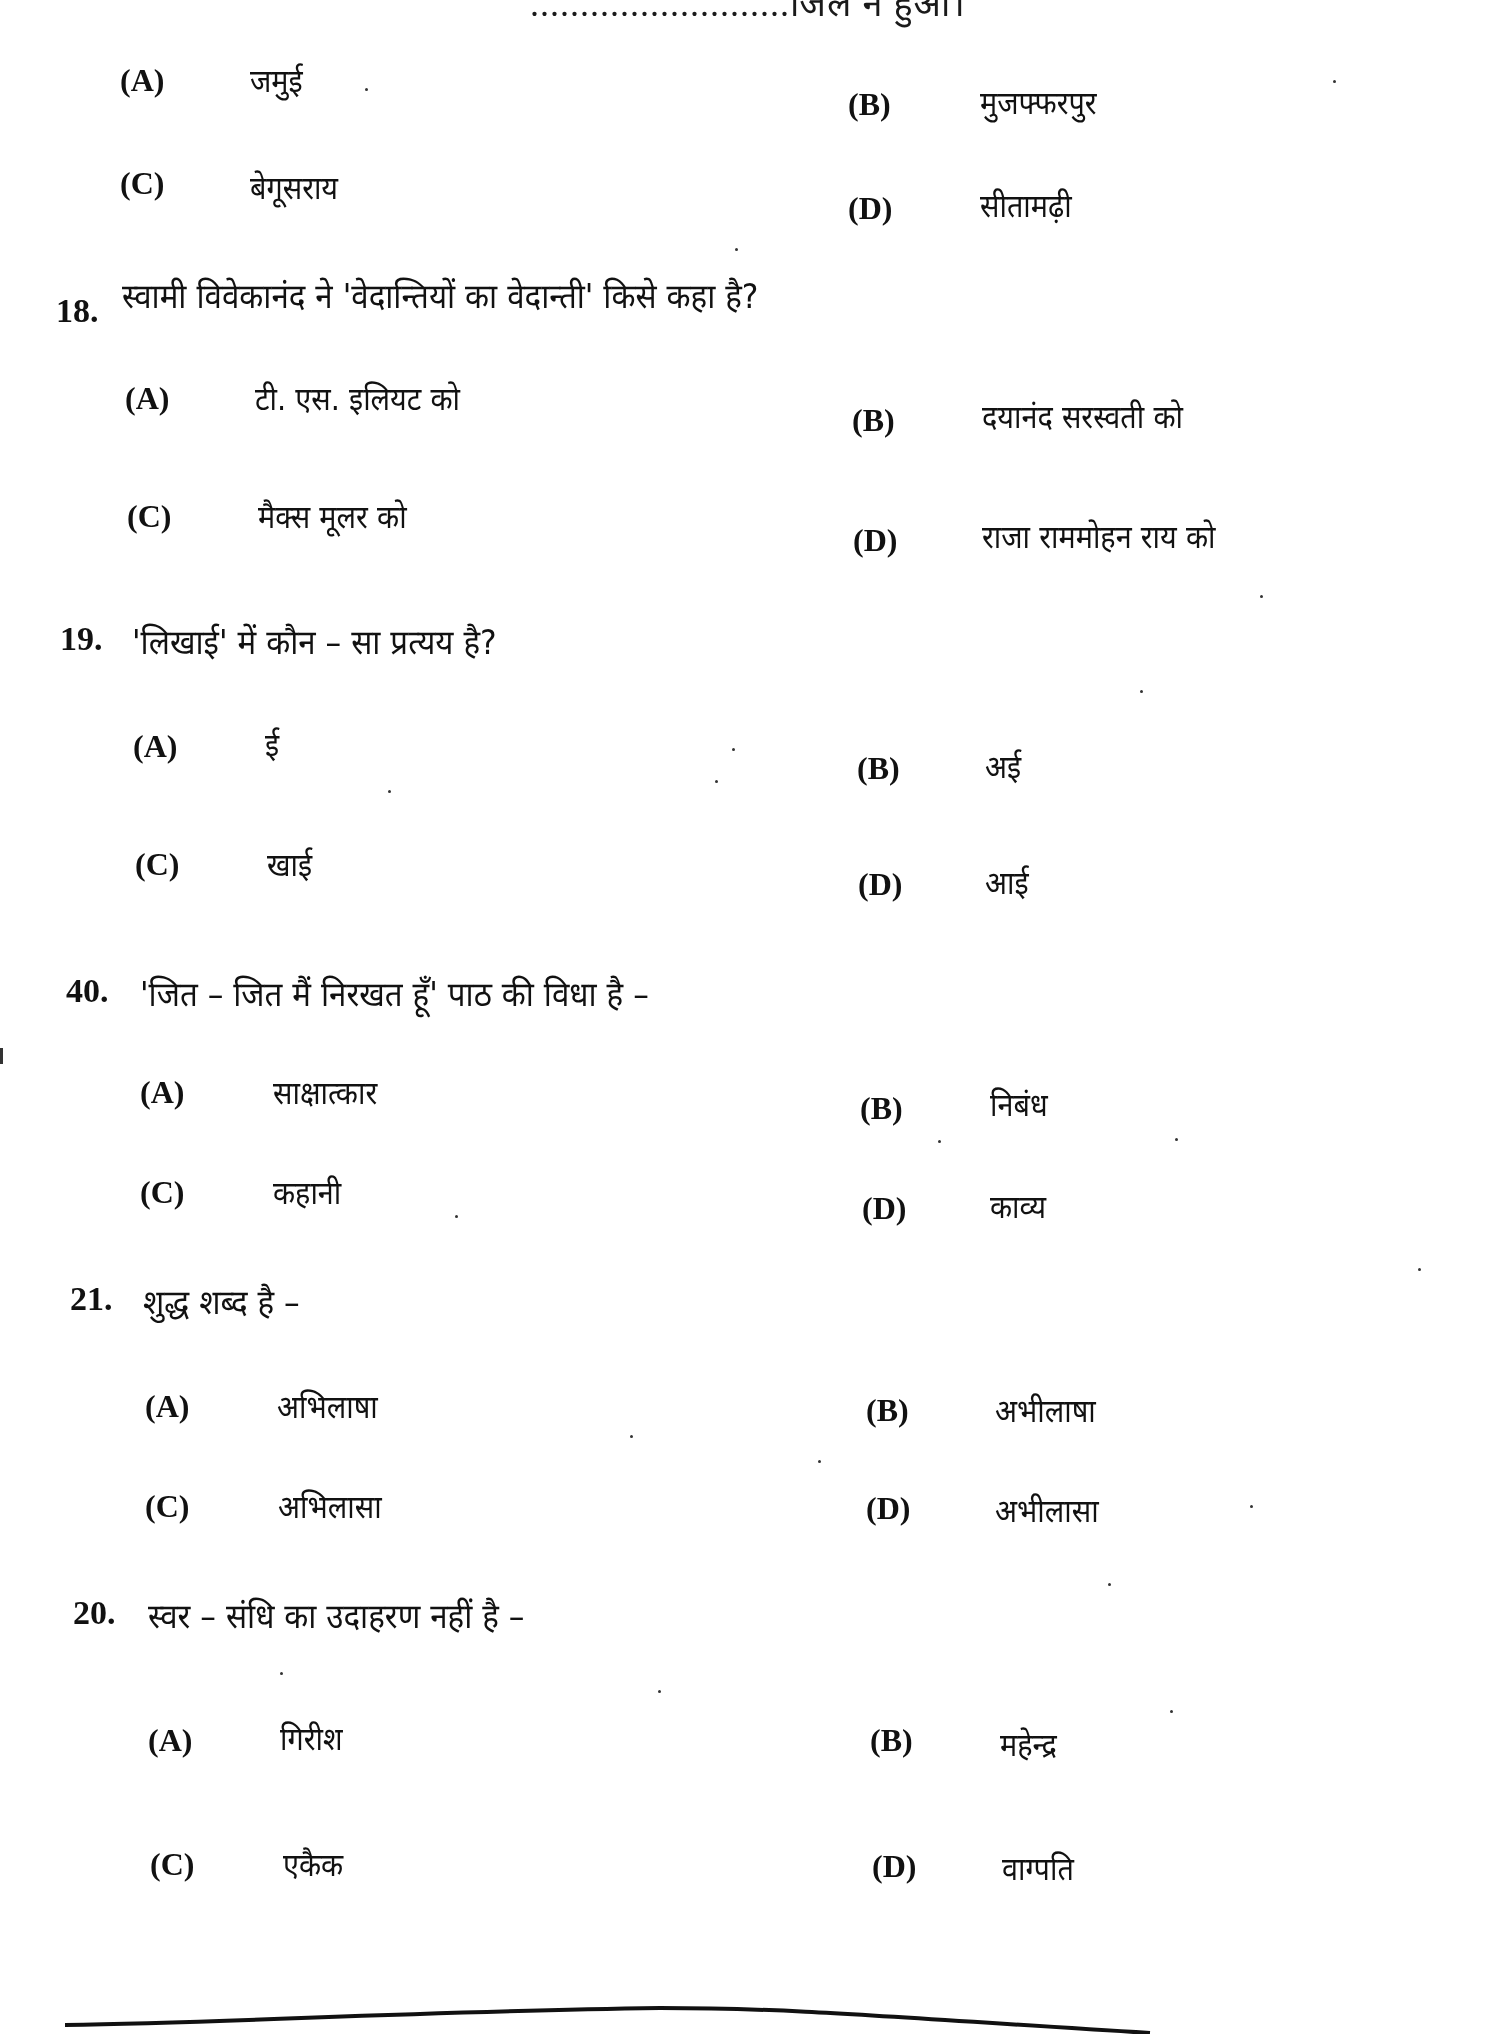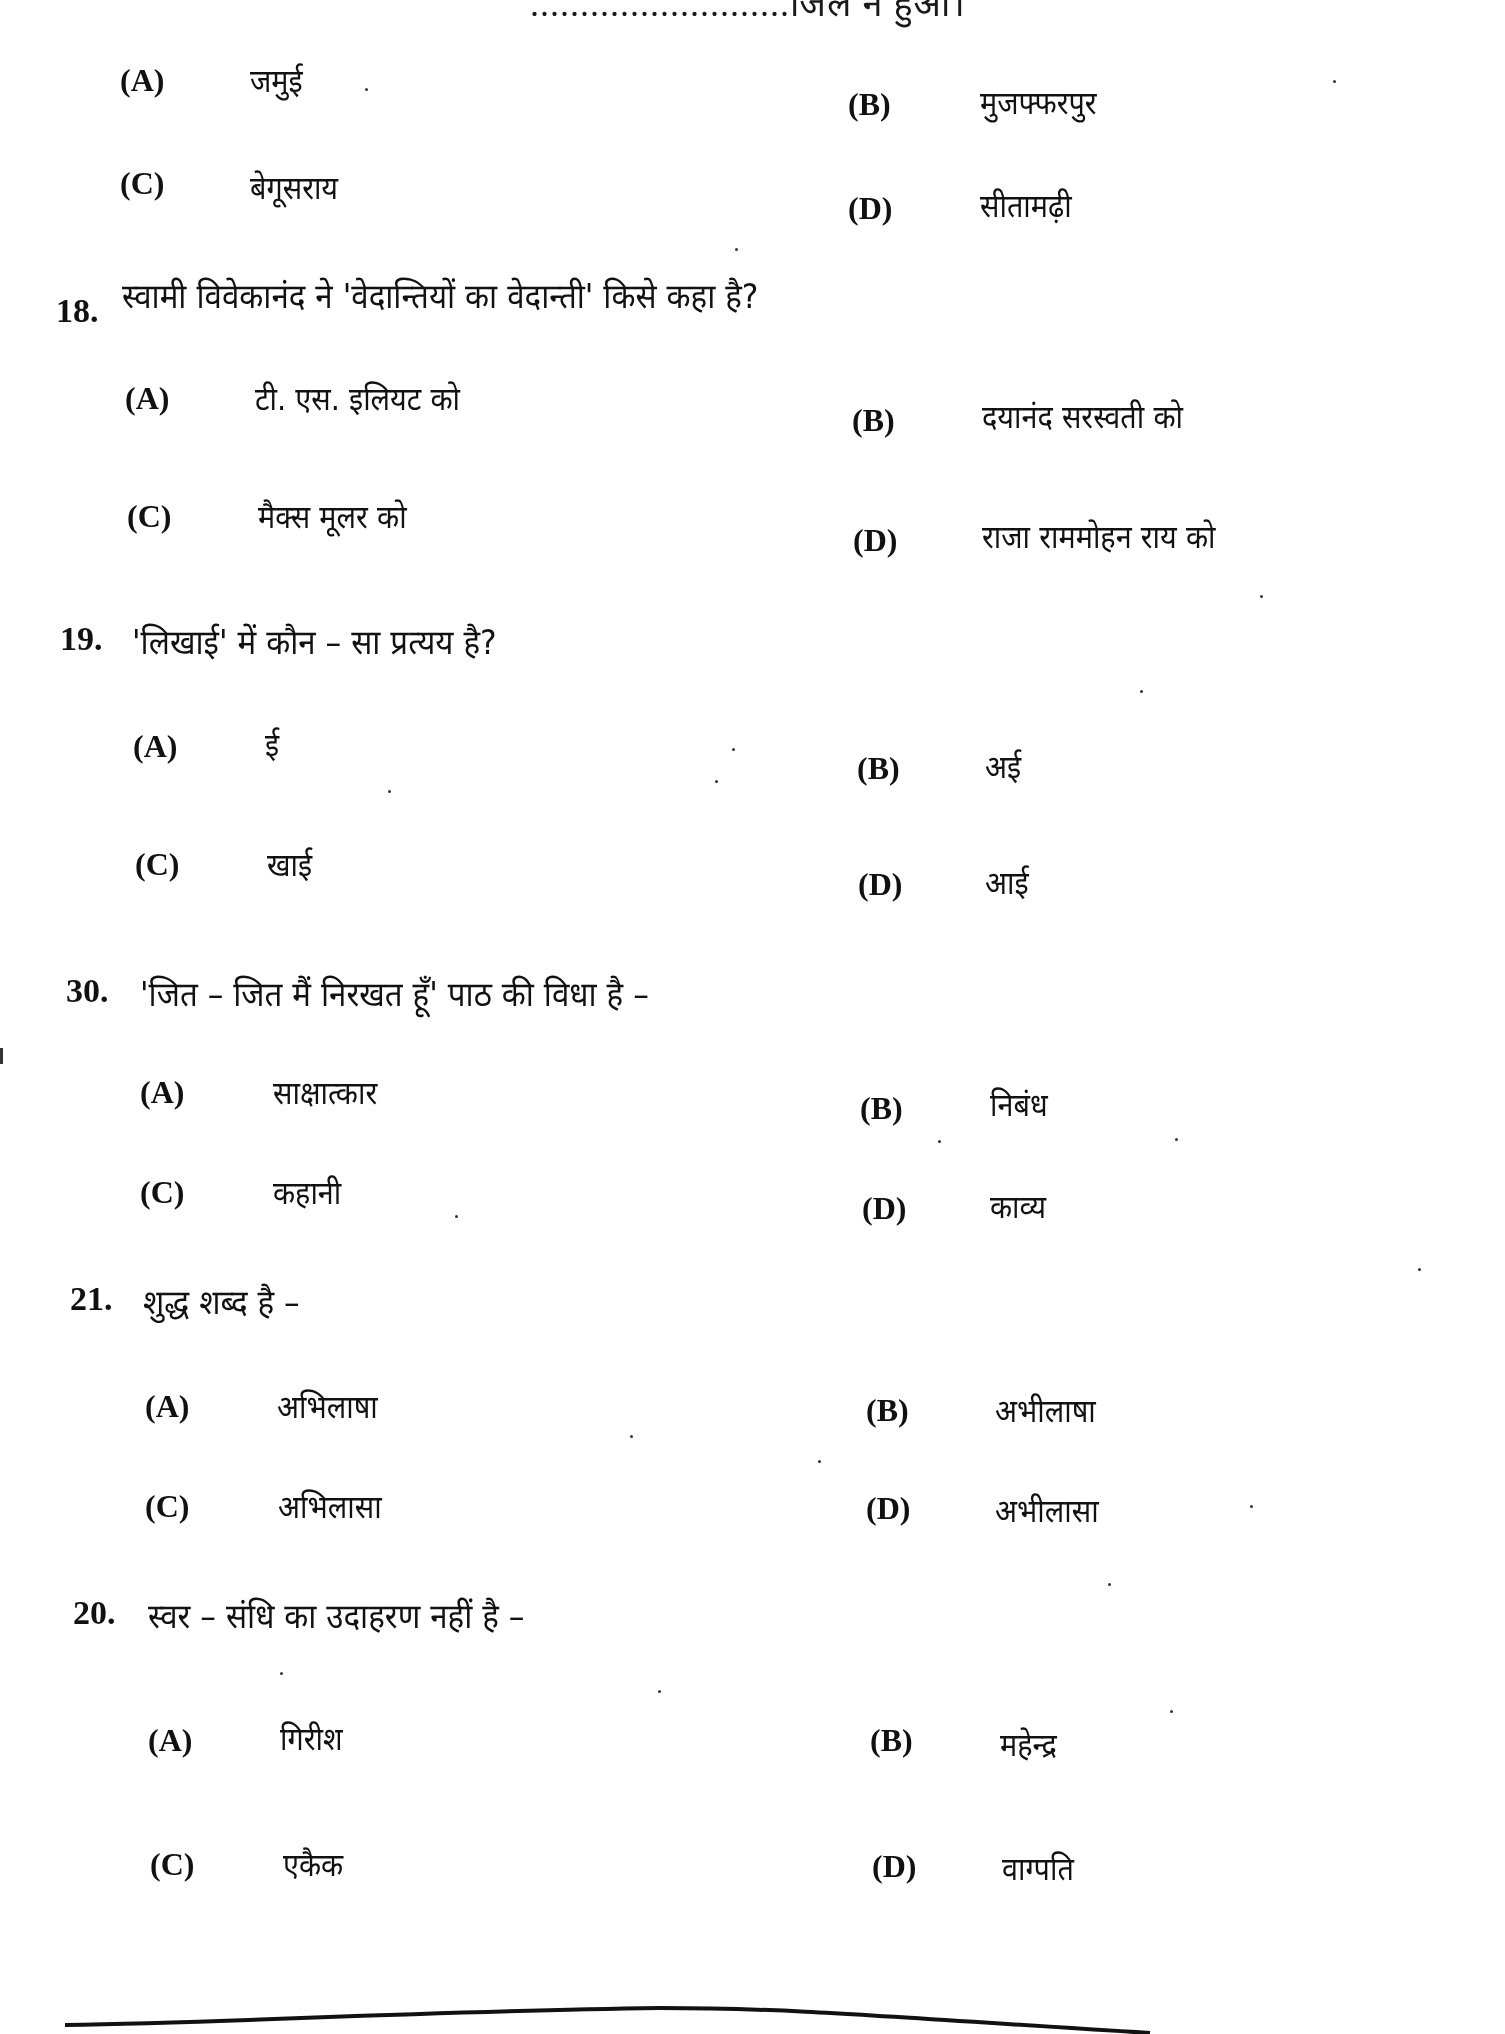--- a/index.html
+++ b/index.html
@@ -103,21 +103,21 @@
   <span class="abs opt-text" style="left:265px; top:722px;">ई</span>
   <span class="abs opt-letter" style="left:857px; top:750px;">(B)</span>
   <span class="abs opt-text" style="left:985px; top:744px;">अई</span>
   <span class="abs opt-letter" style="left:135px; top:846px;">(C)</span>
   <span class="abs opt-text" style="left:267px; top:842px;">खाई</span>
   <span class="abs opt-letter" style="left:858px; top:866px;">(D)</span>
   <span class="abs opt-text" style="left:985px; top:860px;">आई</span>
 </div>
 
 <div>
-  <span class="abs q-num" style="left:66px; top:972px;">30.</span>
+  <span class="abs q-num" style="left:66px; top:972px;">40.</span>
   <span class="abs q-text" style="left:140px; top:970px;">'जित – जित मैं निरखत हूँ' पाठ की विधा है –</span>
   <span class="abs opt-letter" style="left:140px; top:1074px;">(A)</span>
   <span class="abs opt-text" style="left:273px; top:1070px;">साक्षात्कार</span>
   <span class="abs opt-letter" style="left:860px; top:1090px;">(B)</span>
   <span class="abs opt-text" style="left:990px; top:1082px;">निबंध</span>
   <span class="abs opt-letter" style="left:140px; top:1174px;">(C)</span>
   <span class="abs opt-text" style="left:273px; top:1170px;">कहानी</span>
   <span class="abs opt-letter" style="left:862px; top:1190px;">(D)</span>
   <span class="abs opt-text" style="left:990px; top:1184px;">काव्य</span>
 </div>

